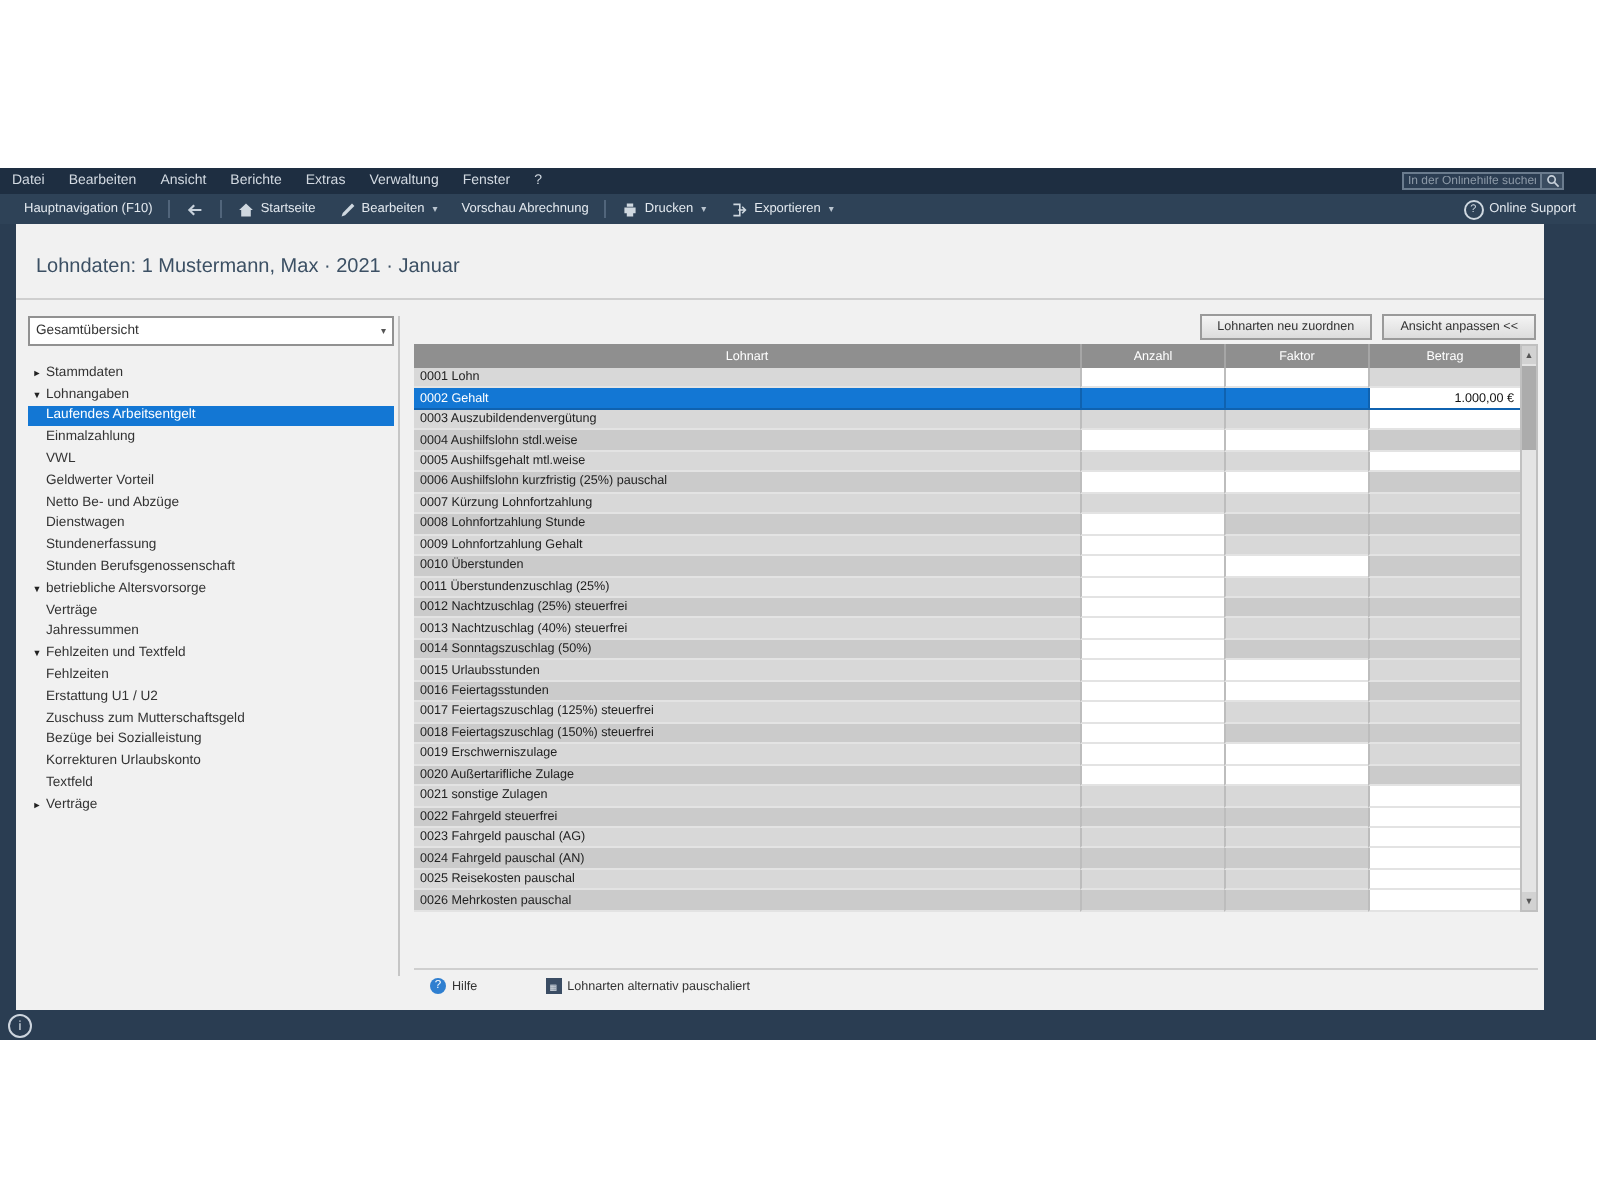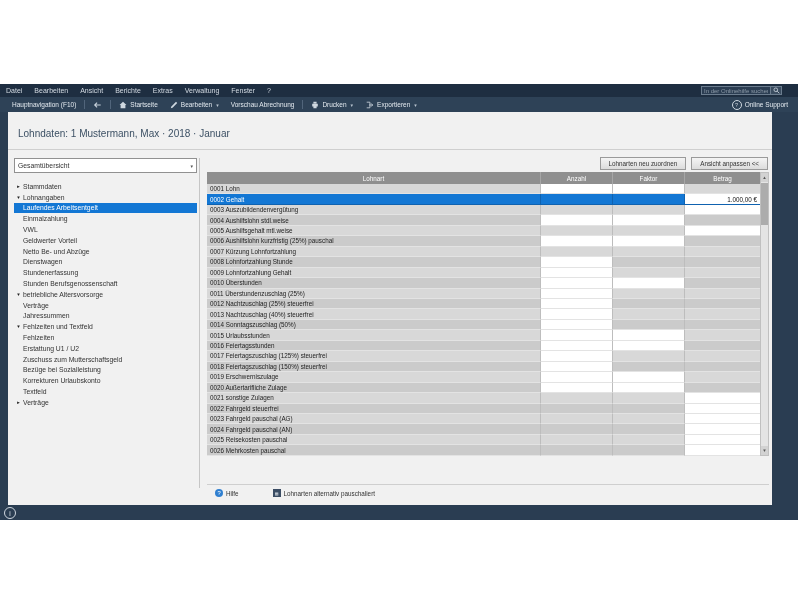--- a/index.html
+++ b/index.html
@@ -159,21 +159,21 @@
   </div>
 </div>
 
 <div class="frame-left"></div>
 <div class="frame-right"></div>
 <div class="frame-bottom">
   <div class="info-btn">i</div>
 </div>
 
 <div class="content">
-  <div class="page-title">Lohndaten: 1 Mustermann, Max · 2018 · Januar</div>
+  <div class="page-title">Lohndaten: 1 Mustermann, Max · 2021 · Januar</div>
   <div class="title-sep"></div>
 
   <div class="sidebar">
     <div class="viewdrop">
       <span>Gesamtübersicht</span>
       <span class="dd">▾</span>
     </div>
     <div class="tree" id="sidebarTree">
         <div class="tree-item">
           <span class="tree-arrow">►</span>

